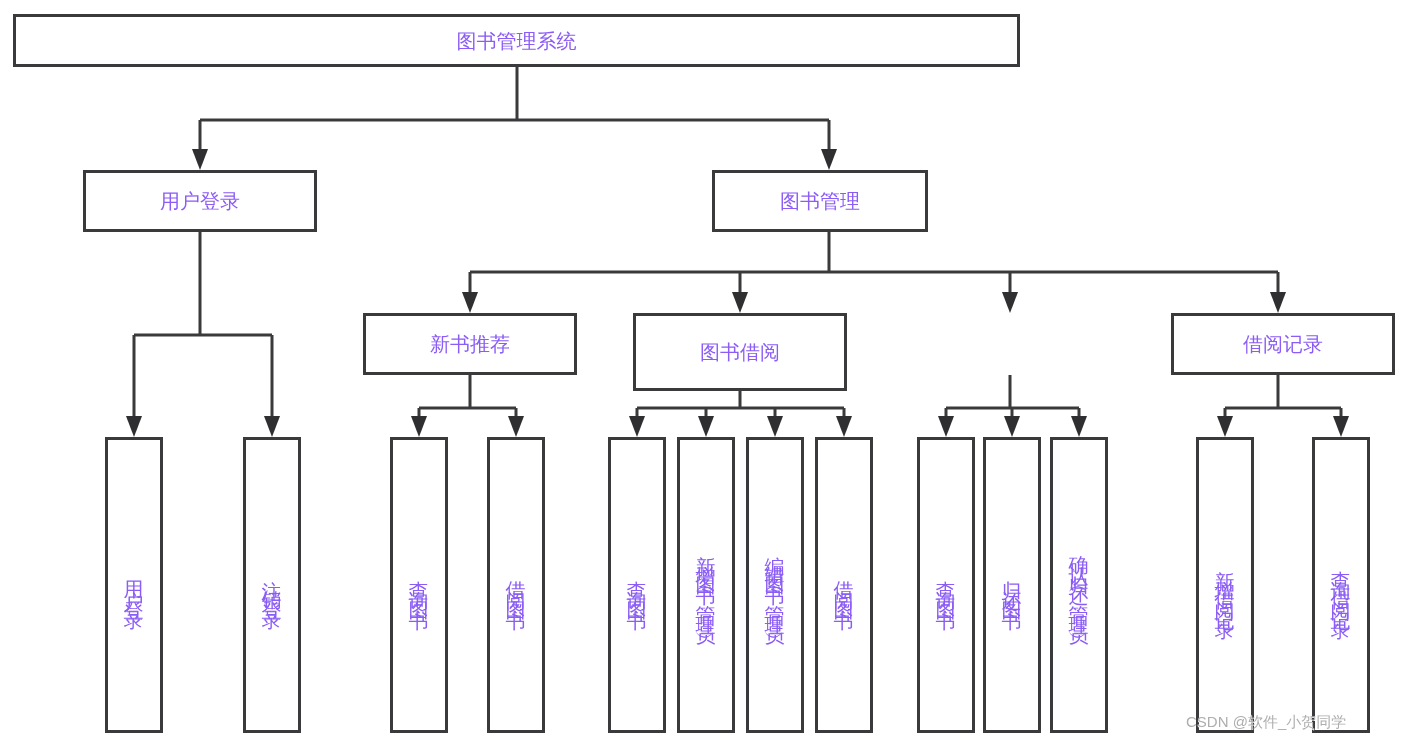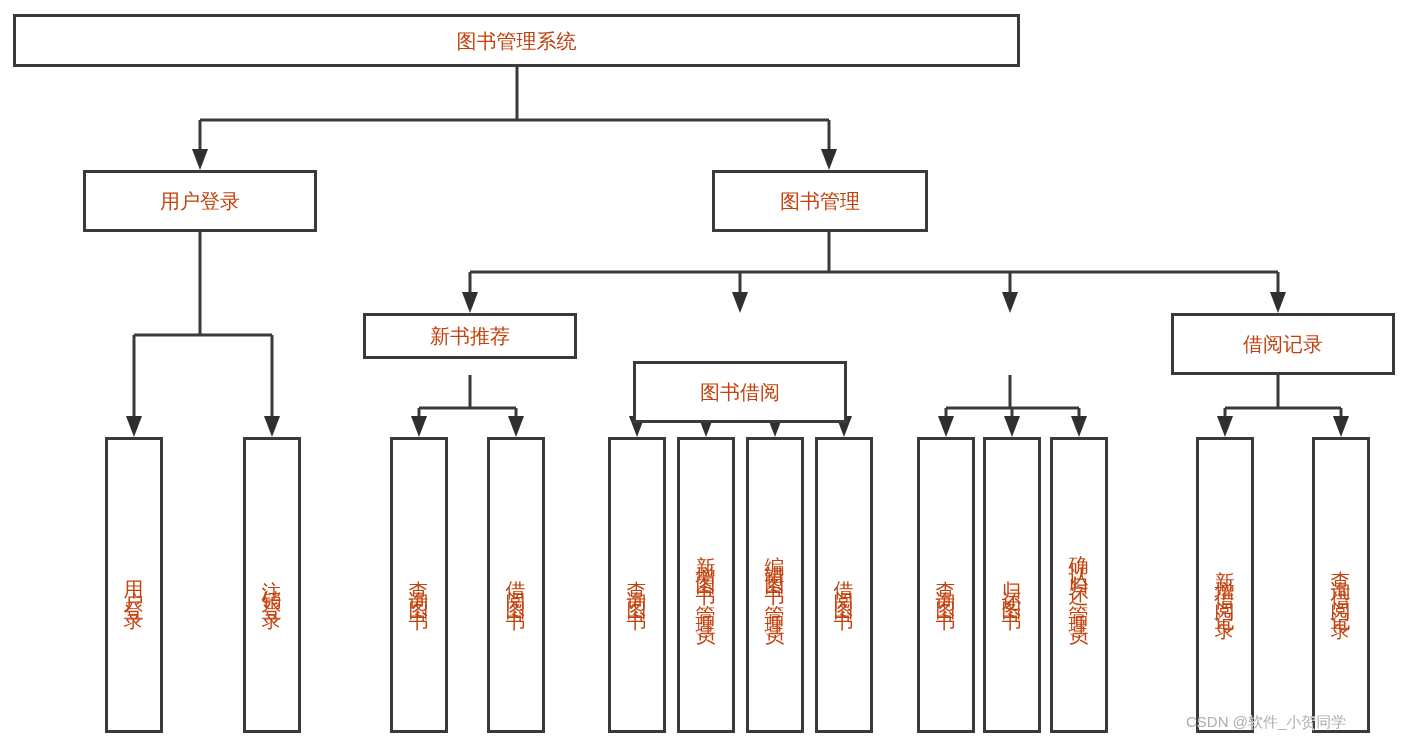--- a/index.html
+++ b/index.html
@@ -5,21 +5,21 @@
   html,body{margin:0;padding:0;background:#ffffff;}
   .canvas{
     position:relative;width:1405px;height:747px;background:#ffffff;
     font-family:"Liberation Sans","DejaVu Sans",sans-serif;color:#3a3a3c;
     overflow:hidden;
   }
   .connectors{position:absolute;left:0;top:0;width:1405px;height:747px;}
   .box{
     position:absolute;box-sizing:border-box;background:#ffffff;
     border:3px solid #3a3a3c;display:flex;align-items:center;justify-content:center;
-    font-size:20px;line-height:1;color:#c2410c;
+    font-size:20px;line-height:1;color:#8b5cf6;
   }
   .hbox span{white-space:nowrap;}
   .vbox span{
     writing-mode:vertical-rl;text-orientation:mixed;
     letter-spacing:10px;font-size:20px;
   }
   .watermark{
     position:absolute;left:1186px;top:713px;width:219px;
     font-size:15px;color:#aeaeae;white-space:nowrap;z-index:5;
     text-shadow:0 1px 0 #ffffff;
@@ -66,24 +66,24 @@
     <span>图书管理系统</span>
   </div>
 
   <div class="box hbox" style="left:83px;top:170px;width:234px;height:62px;">
     <span>用户登录</span>
   </div>
   <div class="box hbox" style="left:712px;top:170px;width:216px;height:62px;">
     <span>图书管理</span>
   </div>
 
-  <div class="box hbox" style="left:363px;top:313px;width:214px;height:46px;">
+  <div class="box hbox" style="left:363px;top:313px;width:214px;height:62px;">
     <span>新书推荐</span>
   </div>
-  <div class="box hbox" style="left:633px;top:313px;width:214px;height:62px;margin-top:48px;">
+  <div class="box hbox" style="left:633px;top:313px;width:214px;height:78px;">
     <span>图书借阅</span>
   </div>
   <div class="box hbox" style="left:1171px;top:313px;width:224px;height:62px;text-align:center;">
     <span>借阅记录</span>
   </div>
 
   <div class="box vbox" style="left:105px;top:437px;width:58px;height:296px;">
     <span>用户登录</span>
   </div>
   <div class="box vbox" style="left:243px;top:437px;width:58px;height:296px;">

